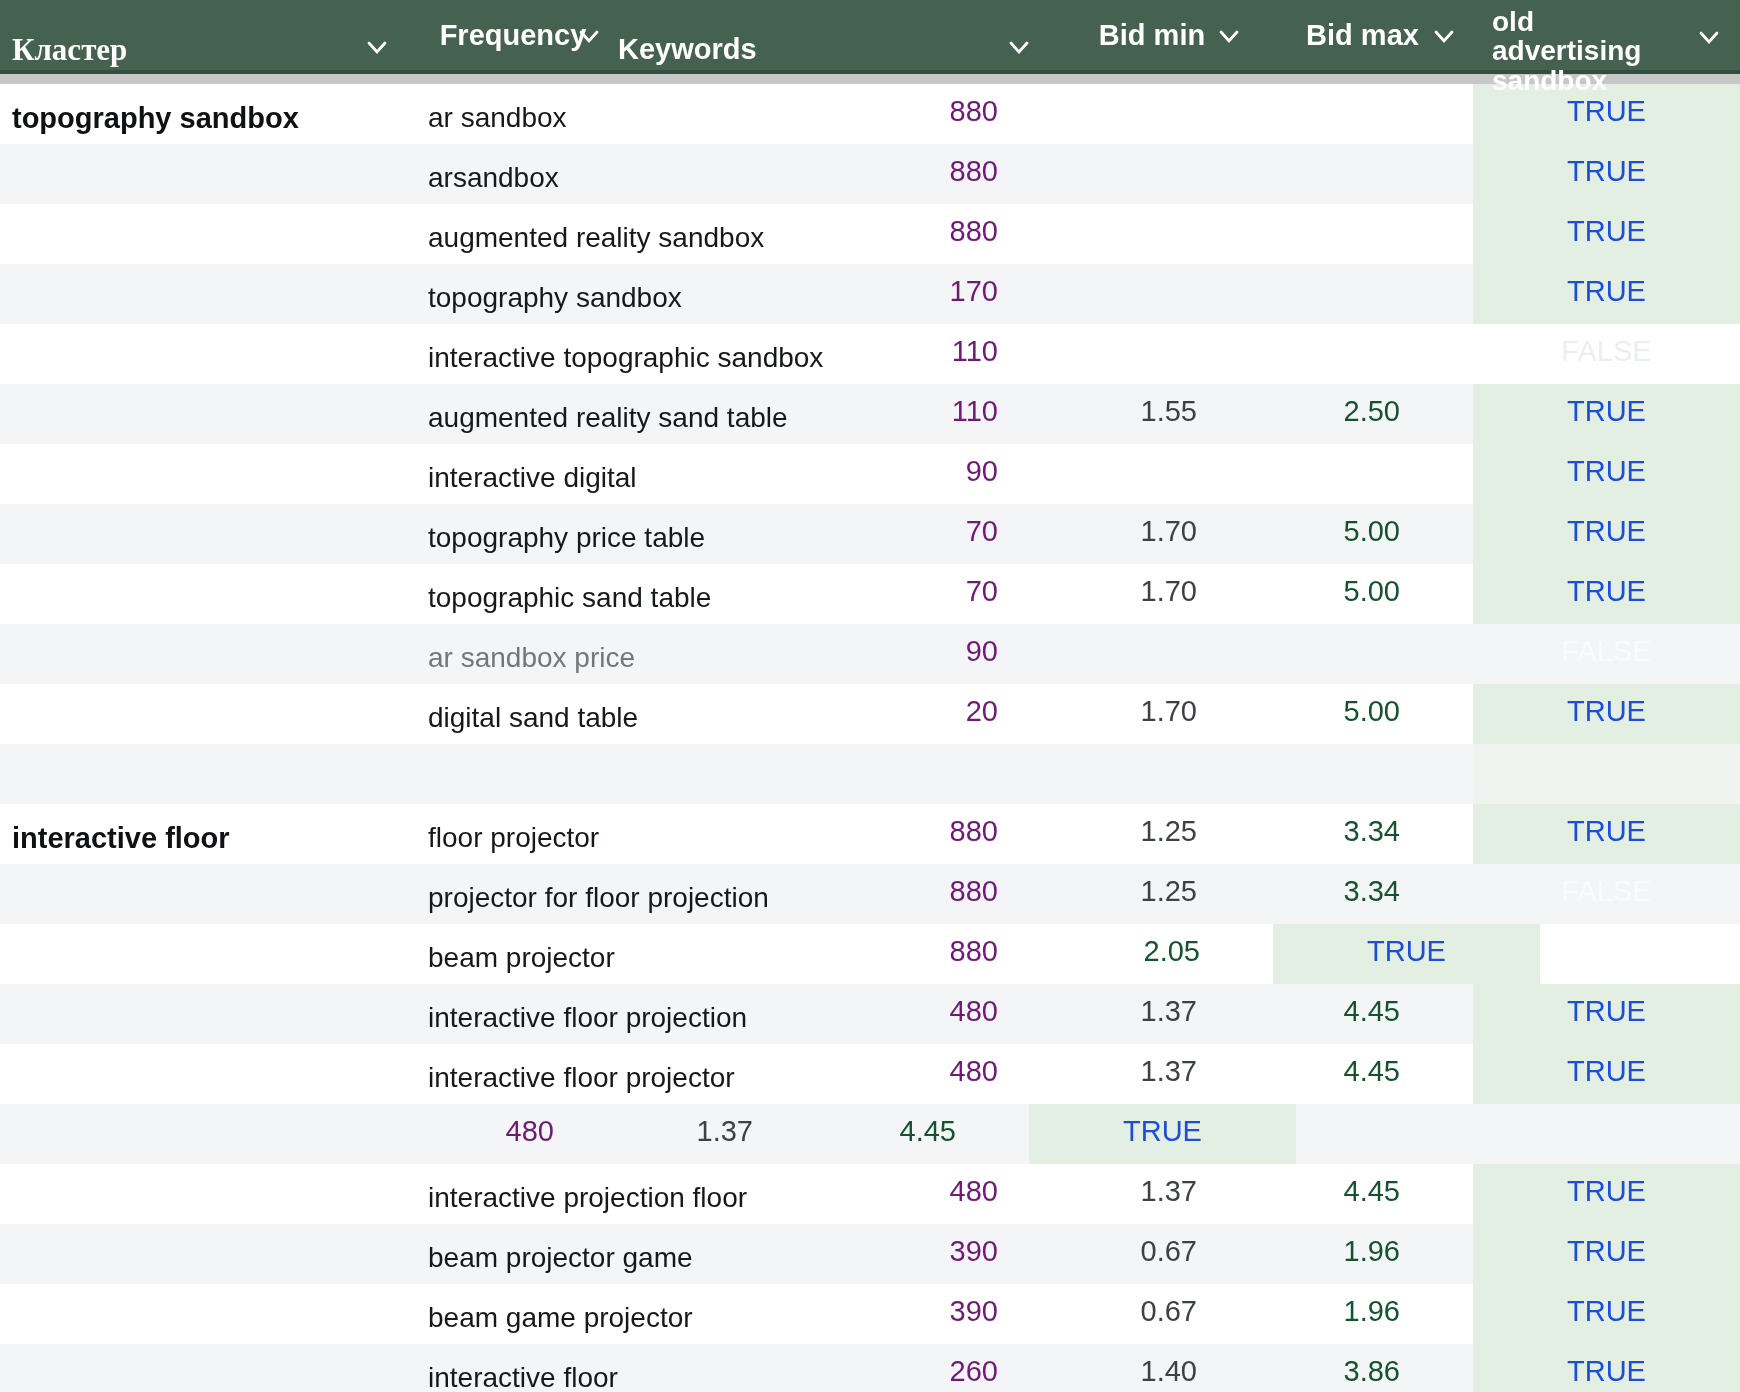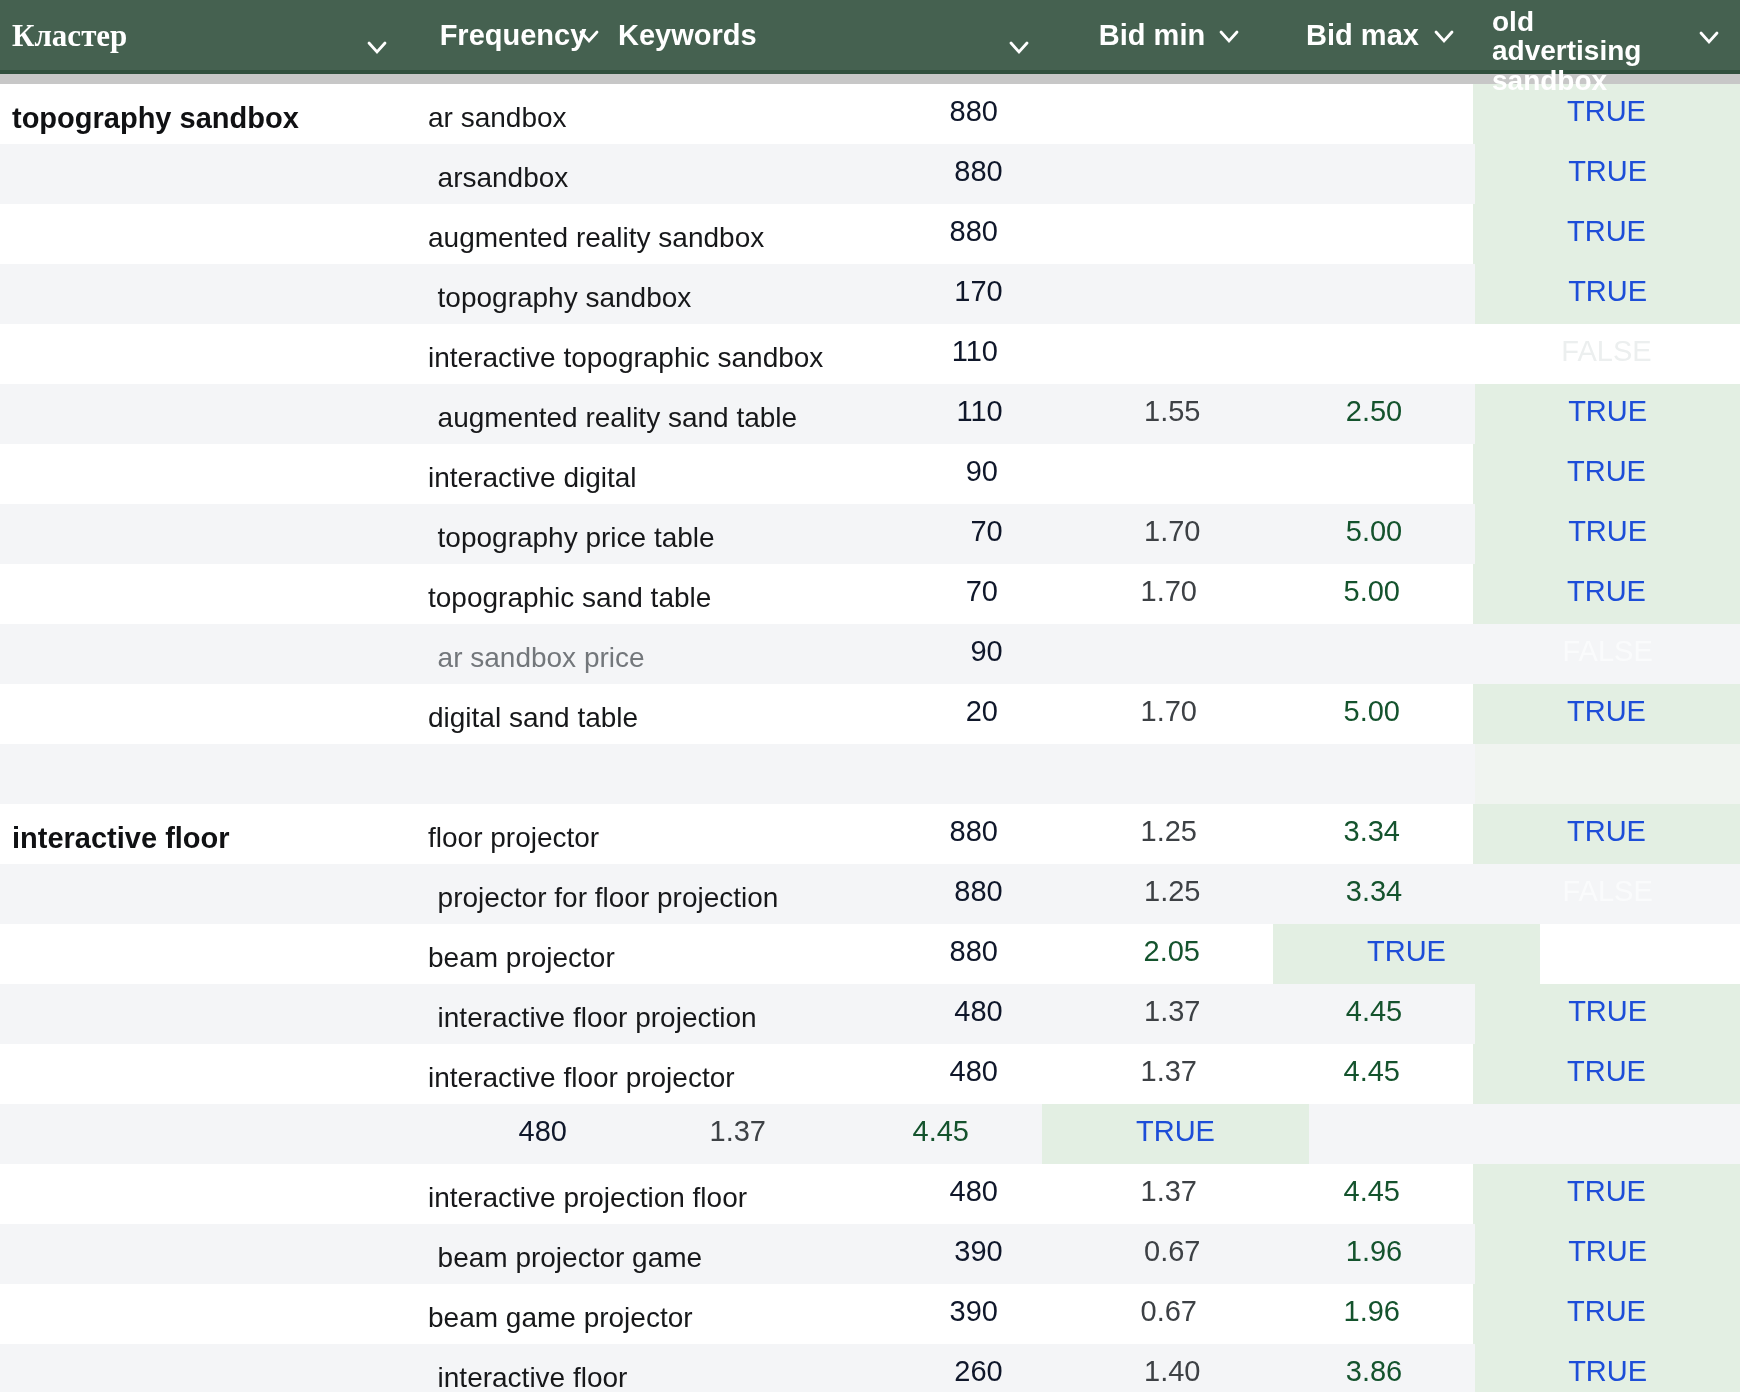--- a/index.html
+++ b/index.html
@@ -21,47 +21,47 @@
     color:#ffffff; font-weight:700; font-size:29px; line-height:1.05;
   }
   .hcell .label { display:block; }
   .col-cluster  { width:418px; }
   .col-keyword  { width:444px; }
   .col-freq     { width:190px; }
   .col-bidmin   { width:200px; }
   .col-bidmax   { width:221px; }
   .col-campaign { width:267px; }
 
-  .hcell.bottom-text { padding-top:20px; }
+  .hcell.bottom-text { padding-top:34px; }
   .hcell.col-cluster { padding-left:12px; font-family:"Liberation Serif", serif; font-size:31px; }
   .hcell.col-keyword { padding-left:10px; }
   .hcell.center-text { text-align:center; padding-top:20px; }
   .hcell.col-campaign { padding:7px 60px 0 19px; font-size:28px; }
 
   .filter-btn { position:absolute; width:30px; height:30px; cursor:pointer; }
   .filter-btn svg { display:block; }
   .chev-bottom { right:26px; bottom:8px; }
   .chev-keyword { right:18px; bottom:8px; }
   .chev-num { right:4px; top:21px; }
   .chev-bidmin { right:8px; top:21px; }
   .chev-bidmax { right:14px; top:21px; }
   .chev-campaign { right:16px; top:22px; }
 
   
   .gray-strip { height:10px; background:#c7c7c7; }
 
   
   .row { display:flex; height:60px; background:#ffffff; }
-  .row.odd { background:#f4f5f7;padding-left:13px; }
+  .row.odd { background:#f4f5f7; }
 
   .cell { box-sizing:border-box; line-height:1; }
   .cell.cluster  { width:418px; padding:20px 0 0 12px; font-weight:700; font-size:29px; color:#101113; }
   .cell.keyword  { width:444px; padding:20px 0 0 10px; font-size:28px; color:#17181a; }
   .cell.keyword.muted { color:#73777b; }
-  .cell.freq     { width:190px; padding:13px 54px 0 0; text-align:right; font-size:29px; color:#0f172a; }
+  .cell.freq     { width:190px; padding:13px 54px 0 0; text-align:right; font-size:29px; color:#701a75; }
   .cell.bidmin   { width:200px; padding:13px 55px 0 0; text-align:right; font-size:29px; color:#3d4145; }
   .cell.bidmax   { width:221px; padding:13px 73px 0 0; text-align:right; font-size:29px; color:#14532d; }
   .cell.campaign { width:267px; padding:13px 0 0 0; text-align:center; font-size:29px; color:#1d4ed8; }
 
   .cell.campaign.on    { background:#e3efe3; }
   .cell.campaign.empty { background:#f0f4f0; }
   .row.even .cell.campaign.off { color:#ecefef; }
   .row.odd  .cell.campaign.off { color:#fafbfc; }
 </style>
 </head>

